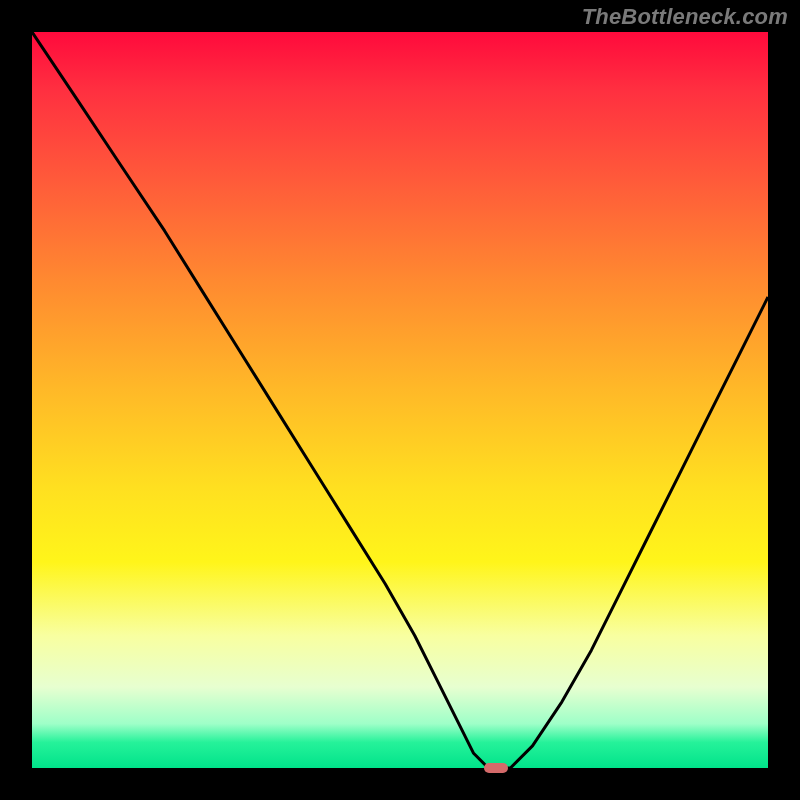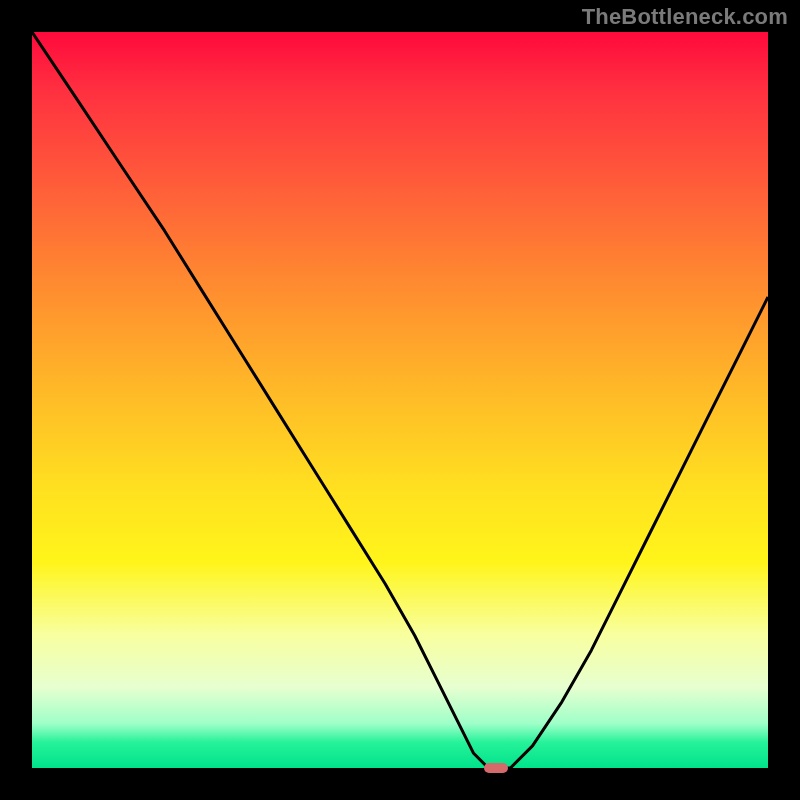--- a/index.html
+++ b/index.html
@@ -13,20 +13,21 @@
   }
   .watermark {
     position: absolute;
     top: 4px;
     right: 12px;
     font-size: 22px;
     font-weight: bold;
     color: #7a7a7a;
     letter-spacing: 0.2px;
     z-index: 10;
+    font-style: italic;
   }
   .plot {
     position: absolute;
     left: 32px;
     top: 32px;
     width: 736px;
     height: 736px;
     background: linear-gradient(to bottom,
       #ff0a3c 0%,
       #ff3040 8%,

